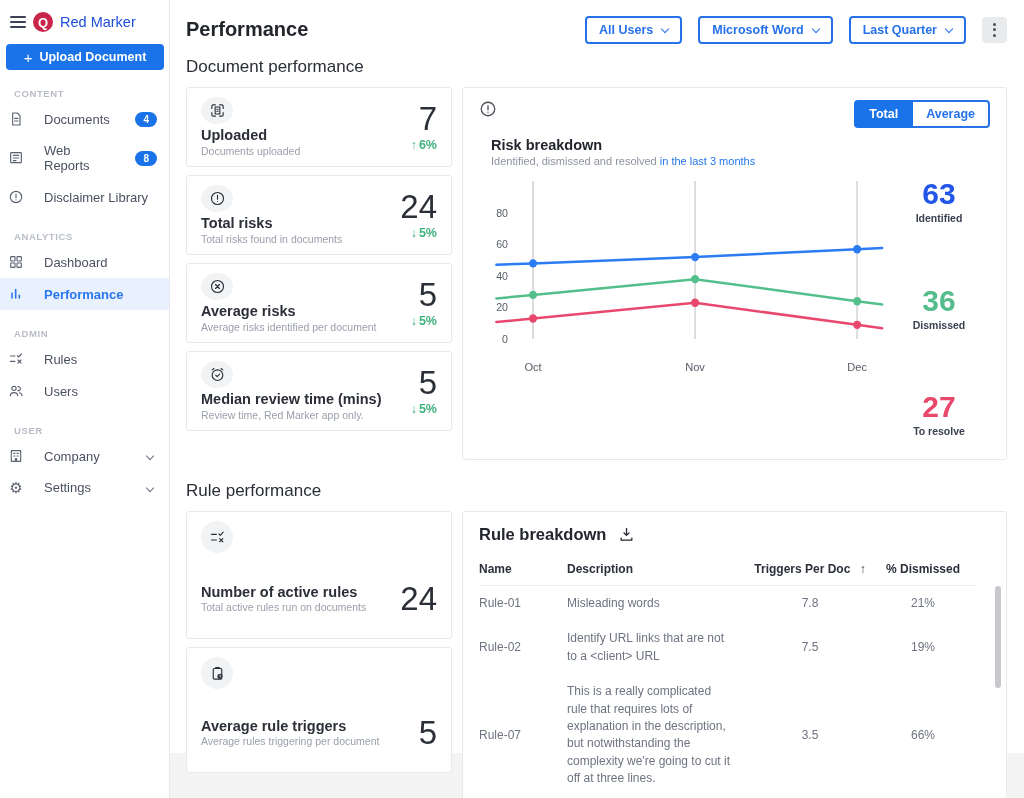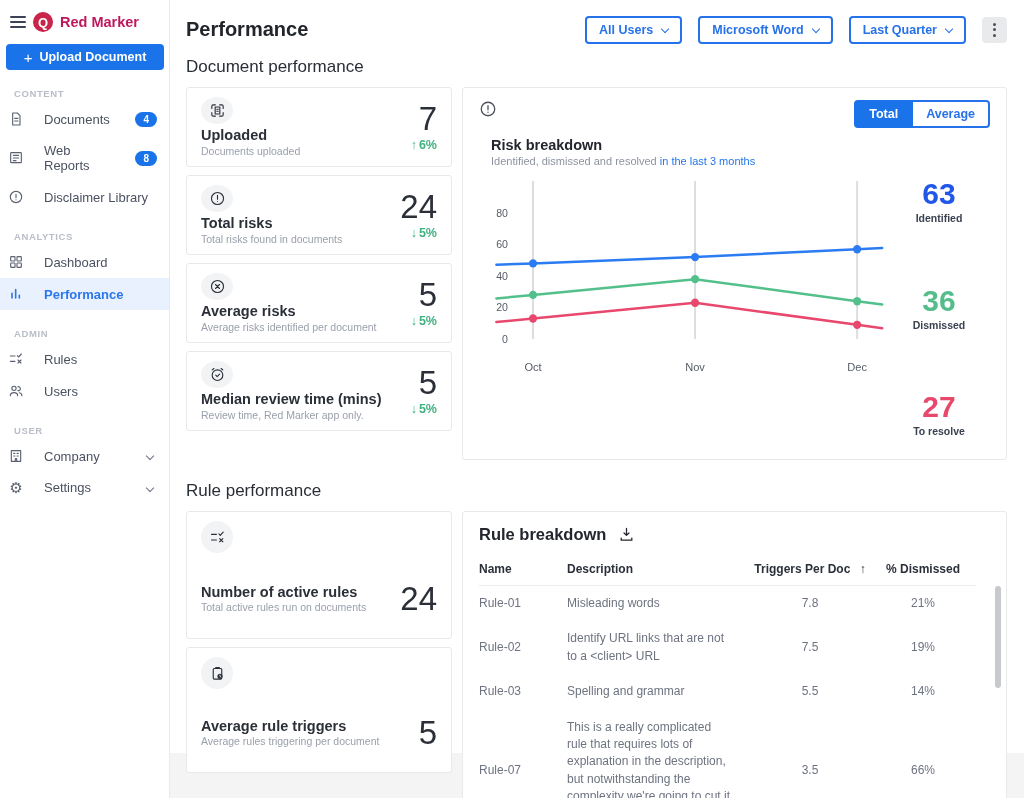--- a/index.html
+++ b/index.html
@@ -7,21 +7,21 @@
     font-family:"Liberation Sans", sans-serif; background:#fff; color:#2a2e36; }
   .app { display:flex; width:1024px; height:798px; }
 
   
   .sidebar { width:170px; min-width:170px; background:#fff; border-right:1px solid #e8e9eb; padding-top:8px; position:relative; z-index:2;}
   .brand-row { display:flex; align-items:center; gap:7px; padding:4px 10px 10px 10px; }
   .burger { width:16px; height:12px; display:flex; flex-direction:column; justify-content:space-between; cursor:pointer; }
   .burger span { height:2px; background:#3c4257; border-radius:1px; }
   .logo-mark { width:20px; height:20px; border-radius:50%; background:#c9244a; color:#fff;
     display:flex; align-items:center; justify-content:center; font-weight:700; font-size:13px; }
-  .brand-name { font-weight:700; font-size:14.5px; color:#be185d; }
+  .brand-name { font-weight:400; font-size:14.5px; color:#1d4ed8; }
   .upload-btn { margin:2px 6px 10px 6px; width:158px; height:26px; background:#1a73e8; color:#fff;
     border:none; border-radius:4px; font-size:12.5px; font-weight:700; display:flex; align-items:center;
     justify-content:center; gap:7px; cursor:pointer; font-family:inherit; }
   .upload-plus { font-size:15px; font-weight:400; line-height:1; }
   .side-section { margin-top:10px; }
   .side-label { font-size:9.5px; font-weight:700; letter-spacing:.6px; color:#b9bdc7; padding:8px 14px 4px 14px; }
   .side-item { display:flex; align-items:center; gap:20px; padding:8px 12px 8px 8px; font-size:13px;
     color:#4a5160; cursor:pointer; }
   .side-item .lbl { flex:1; }
   .side-item.active { background:#e9f1fe; color:#2b77ea; font-weight:600; }
@@ -442,26 +442,20 @@
               <td class="col-trig">7.8</td>
               <td class="col-dis">21%</td>
             </tr>
             <tr>
               <td class="col-name">Rule-02</td>
               <td class="col-desc">Identify URL links that are not to a &lt;client&gt; URL</td>
               <td class="col-trig">7.5</td>
               <td class="col-dis">19%</td>
             </tr>
             <tr>
-              <td class="col-name">Rule-03</td>
-              <td class="col-desc">Spelling and grammar</td>
-              <td class="col-trig">5.5</td>
-              <td class="col-dis">14%</td>
-            </tr>
-            <tr>
               <td class="col-name">Rule-07</td>
               <td class="col-desc">This is a really complicated rule that requires lots of explanation in the description, but notwithstanding the complexity we're going to cut it off at three lines.</td>
               <td class="col-trig">3.5</td>
               <td class="col-dis">66%</td>
             </tr>
 
           </tbody>
         </table>
         <div class="scroll-thumb"></div>
       </div>

